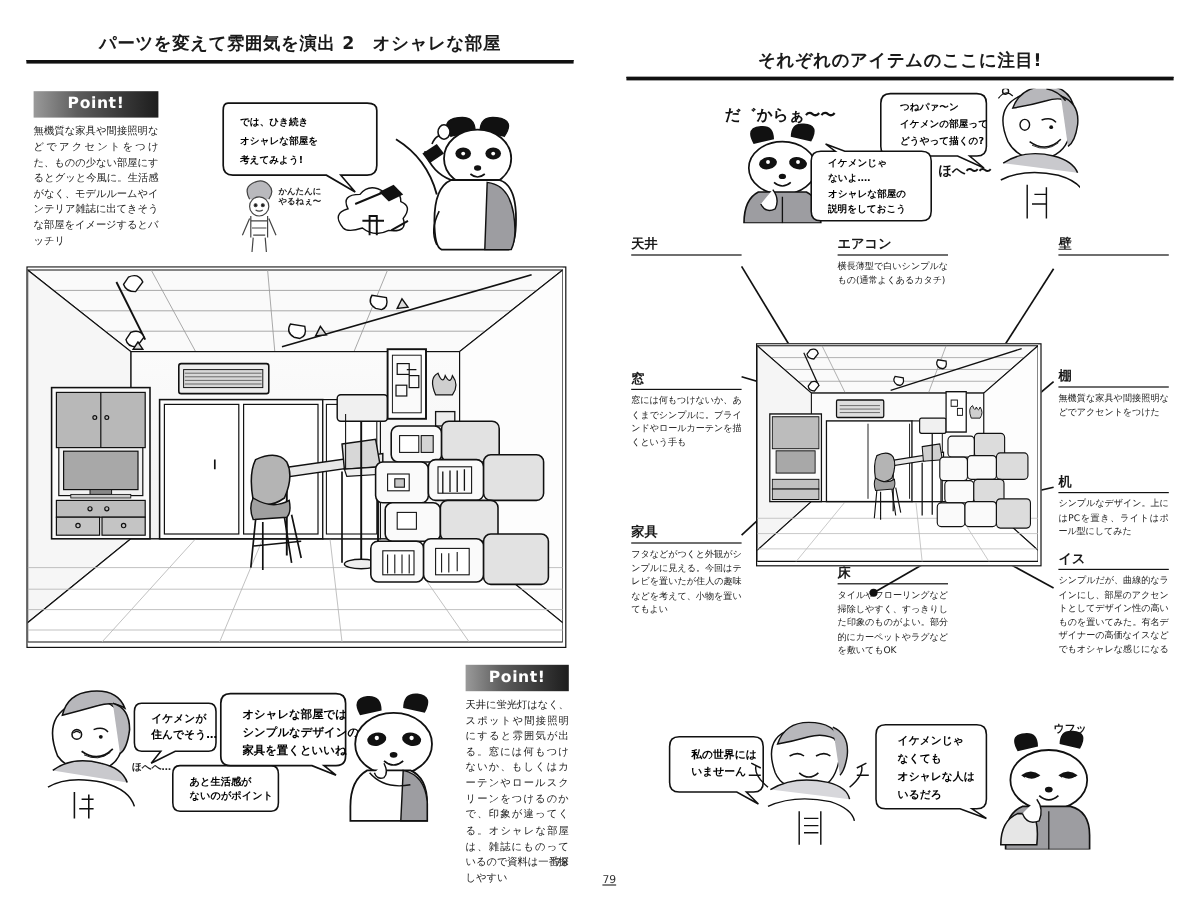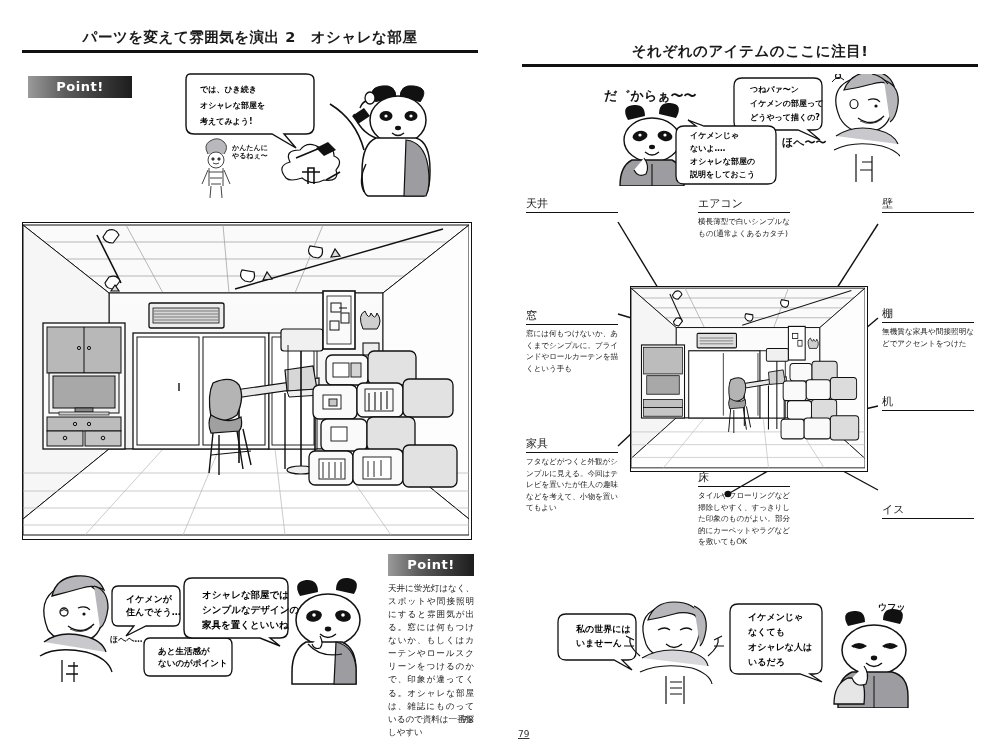--- a/index.html
+++ b/index.html
@@ -50,21 +50,21 @@
     letter-spacing:-0.1px;
   }
 
   
   .ill{position:absolute;}
   .ill svg{display:block;}
 
   
   .anno{position:absolute;width:92px;}
   .anno .lbl{
-    font-size:11px;font-weight:normal;line-height:1.1;
+    font-size:11px;font-weight:bold;line-height:1.1;
     padding-bottom:2px;
   }
   .anno .lbl-rule{height:1.4px;background:#111;margin-bottom:3px;}
   .anno .txt{font-size:7.6px;line-height:1.5;text-align:justify;letter-spacing:-0.1px;}
 
   
   .roomframe{position:absolute;border:1.3px solid #111;background:#fff;}
 
   
   .pageno{position:absolute;bottom:25px;font-size:9px;color:#333;}
@@ -78,23 +78,24 @@
 
 <div class="page page-left">
 
   <div class="sec-head">
     <div class="title">パーツを変えて雰囲気を演出 2　オシャレな部屋</div>
     <div class="rule"></div>
   </div>
 
   <div class="point-box" style="left:28px;top:76px;width:104px;">
     <div class="point-banner">Point!</div>
-  </div>
-
-  <div class="ill" style="left:180px;top:68px;">
+    <div class="point-body">無機質な家具や間接照明などでアクセントをつけた、ものの少ない部屋にするとグッと今風に。生活感がなく、モデルルームやインテリア雑誌に出てきそうな部屋をイメージするとバッチリ</div>
+  </div>
+
+  <div class="ill" style="left:180px;top:80px;">
     <svg width="300" height="130" viewBox="0 0 300 130" xmlns="http://www.w3.org/2000/svg">
 
       <path d="M10,6 Q6,6 6,12 L6,58 Q6,66 14,66 L92,66 L116,80 L104,66 L126,66 Q134,66 134,58 L134,12 Q134,6 126,6 Z" fill="#fff" stroke="#111" stroke-width="1.4"></path>
       <text x="20" y="24" class="bub" font-family="'DejaVu Sans',sans-serif" font-size="10.5" font-weight="bold">では、ひき続き</text>
       <text x="20" y="40" class="bub" font-family="'DejaVu Sans',sans-serif" font-size="10.5" font-weight="bold">オシャレな部屋を</text>
       <text x="20" y="56" class="bub" font-family="'DejaVu Sans',sans-serif" font-size="10.5" font-weight="bold">考えてみよう!</text>
 
       <g stroke="#444" stroke-width="1" fill="none">
         <path d="M28,86 q-5,-9 2,-13 q8,-5 14,1 q5,5 0,12" fill="#b9b9bd"></path>
         <ellipse cx="36" cy="92" rx="8" ry="8" fill="#fff"></ellipse>
@@ -447,25 +448,27 @@
 
   <div class="anno" style="left:382px;top:294px;">
     <div class="lbl">棚</div>
     <div class="lbl-rule"></div>
     <div class="txt">無機質な家具や間接照明などでアクセントをつけた</div>
   </div>
 
   <div class="anno" style="left:382px;top:382px;">
     <div class="lbl">机</div>
     <div class="lbl-rule"></div>
-  </div>
-
-  <div class="anno" style="left:382px;top:490px;">
+    <div class="txt">シンプルなデザイン。上にはPCを置き、ライトはポール型にしてみた</div>
+  </div>
+
+  <div class="anno" style="left:382px;top:446px;">
     <div class="lbl">イス</div>
     <div class="lbl-rule"></div>
+    <div class="txt">シンプルだが、曲線的なラインにし、部屋のアクセントとしてデザイン性の高いものを置いてみた。有名デザイナーの高価なイスなどでもオシャレな感じになる</div>
   </div>
 
   <div class="ill" style="left:0;top:180px;width:500px;height:400px;pointer-events:none;">
     <svg width="500" height="400" viewBox="0 0 500 400" xmlns="http://www.w3.org/2000/svg">
       <g stroke="#111" stroke-width="1.4" fill="#111">
 
         <path d="M118,28 L172,117" fill="none"></path>
           <circle cx="172" cy="117" r="2.6"></circle>
 
         <path d="M118,120 L252,160" fill="none"></path>
@@ -615,14 +618,14 @@
         <ellipse cx="326" cy="62" rx="3.2" ry="2.4" fill="#111"></ellipse>
         <path d="M318,67 q8,7 16,0" stroke="#111" stroke-width="1.4" fill="none"></path>
         <path d="M304,76 q-14,6 -14,26 l0,10 l70,0 l0,-12 q0,-20 -16,-24 z" fill="#9d9da1" stroke="#111" stroke-width="1.4"></path>
         <path d="M300,82 q-14,6 -14,26 l30,0 q2,-20 -4,-26 z" fill="#e6e6e6" stroke="#111" stroke-width="1.3"></path>
         <path d="M316,70 q6,8 2,18 q-10,4 -14,-6" fill="#fff" stroke="#111" stroke-width="1.2"></path>
         <path d="M326,80 l0,32" stroke="#111" stroke-width="1"></path>
       </g>
     </svg>
   </div>
 
-  <div class="pageno" style="left:18px;text-decoration:underline;">79</div>
+  <div class="pageno" style="left:2px;text-decoration:underline;">79</div>
 </div>
 
 </body></html>

